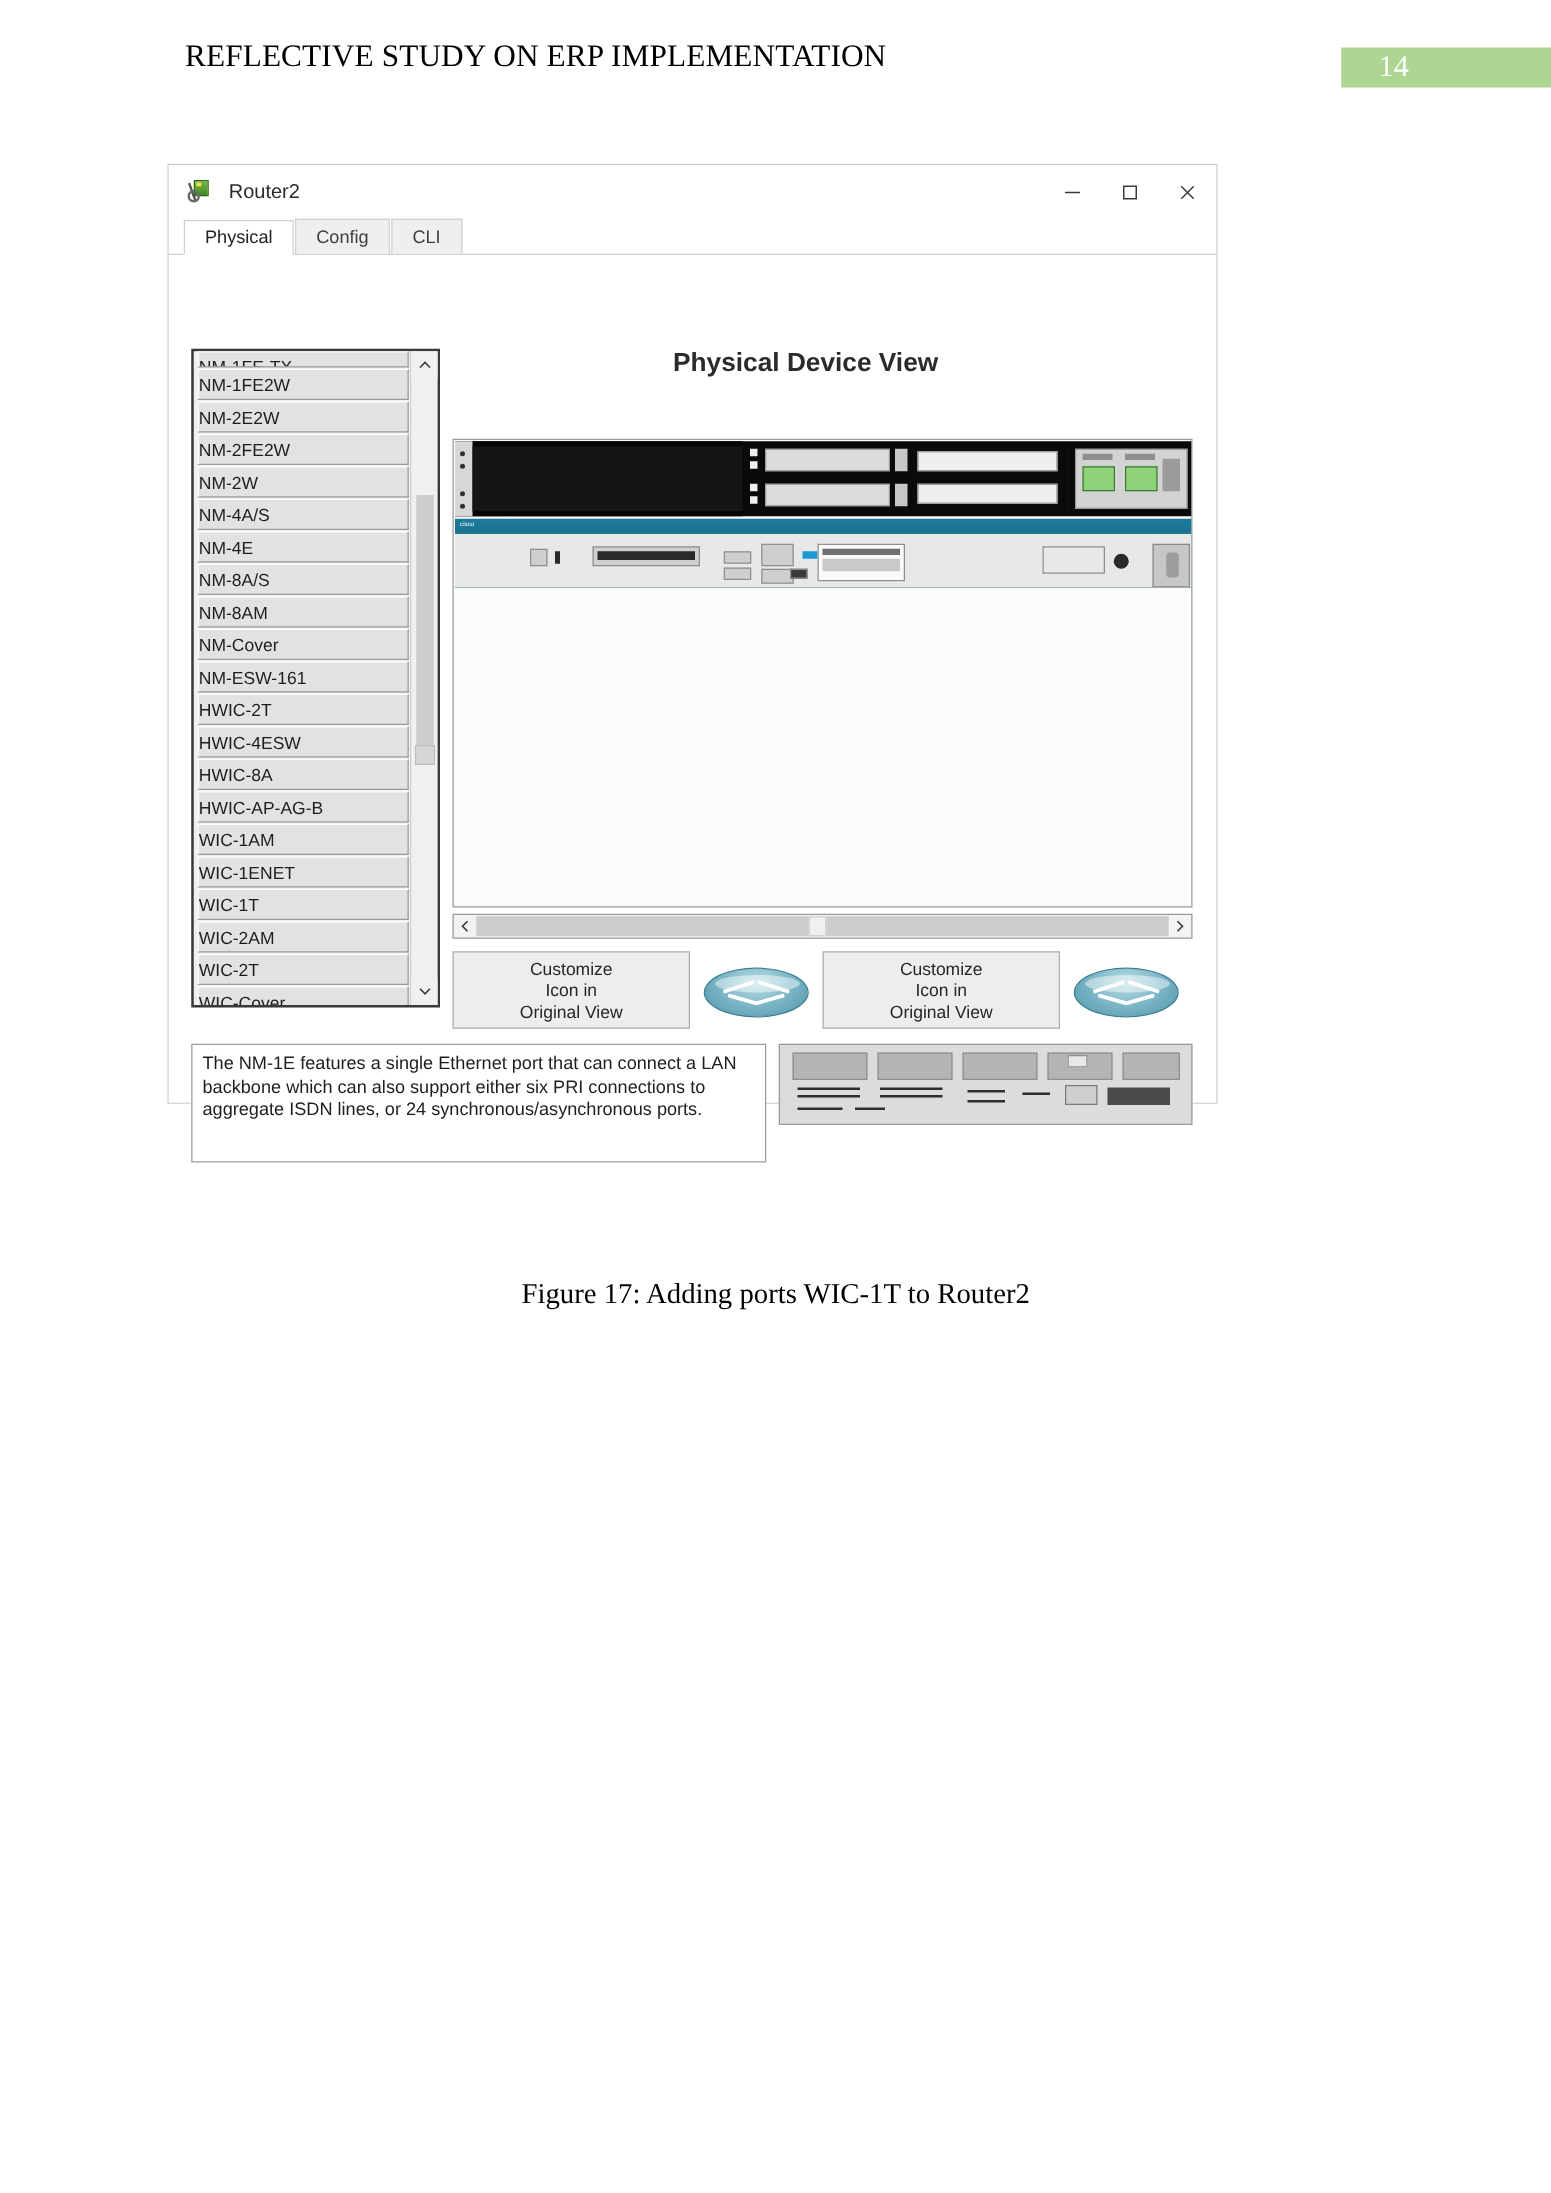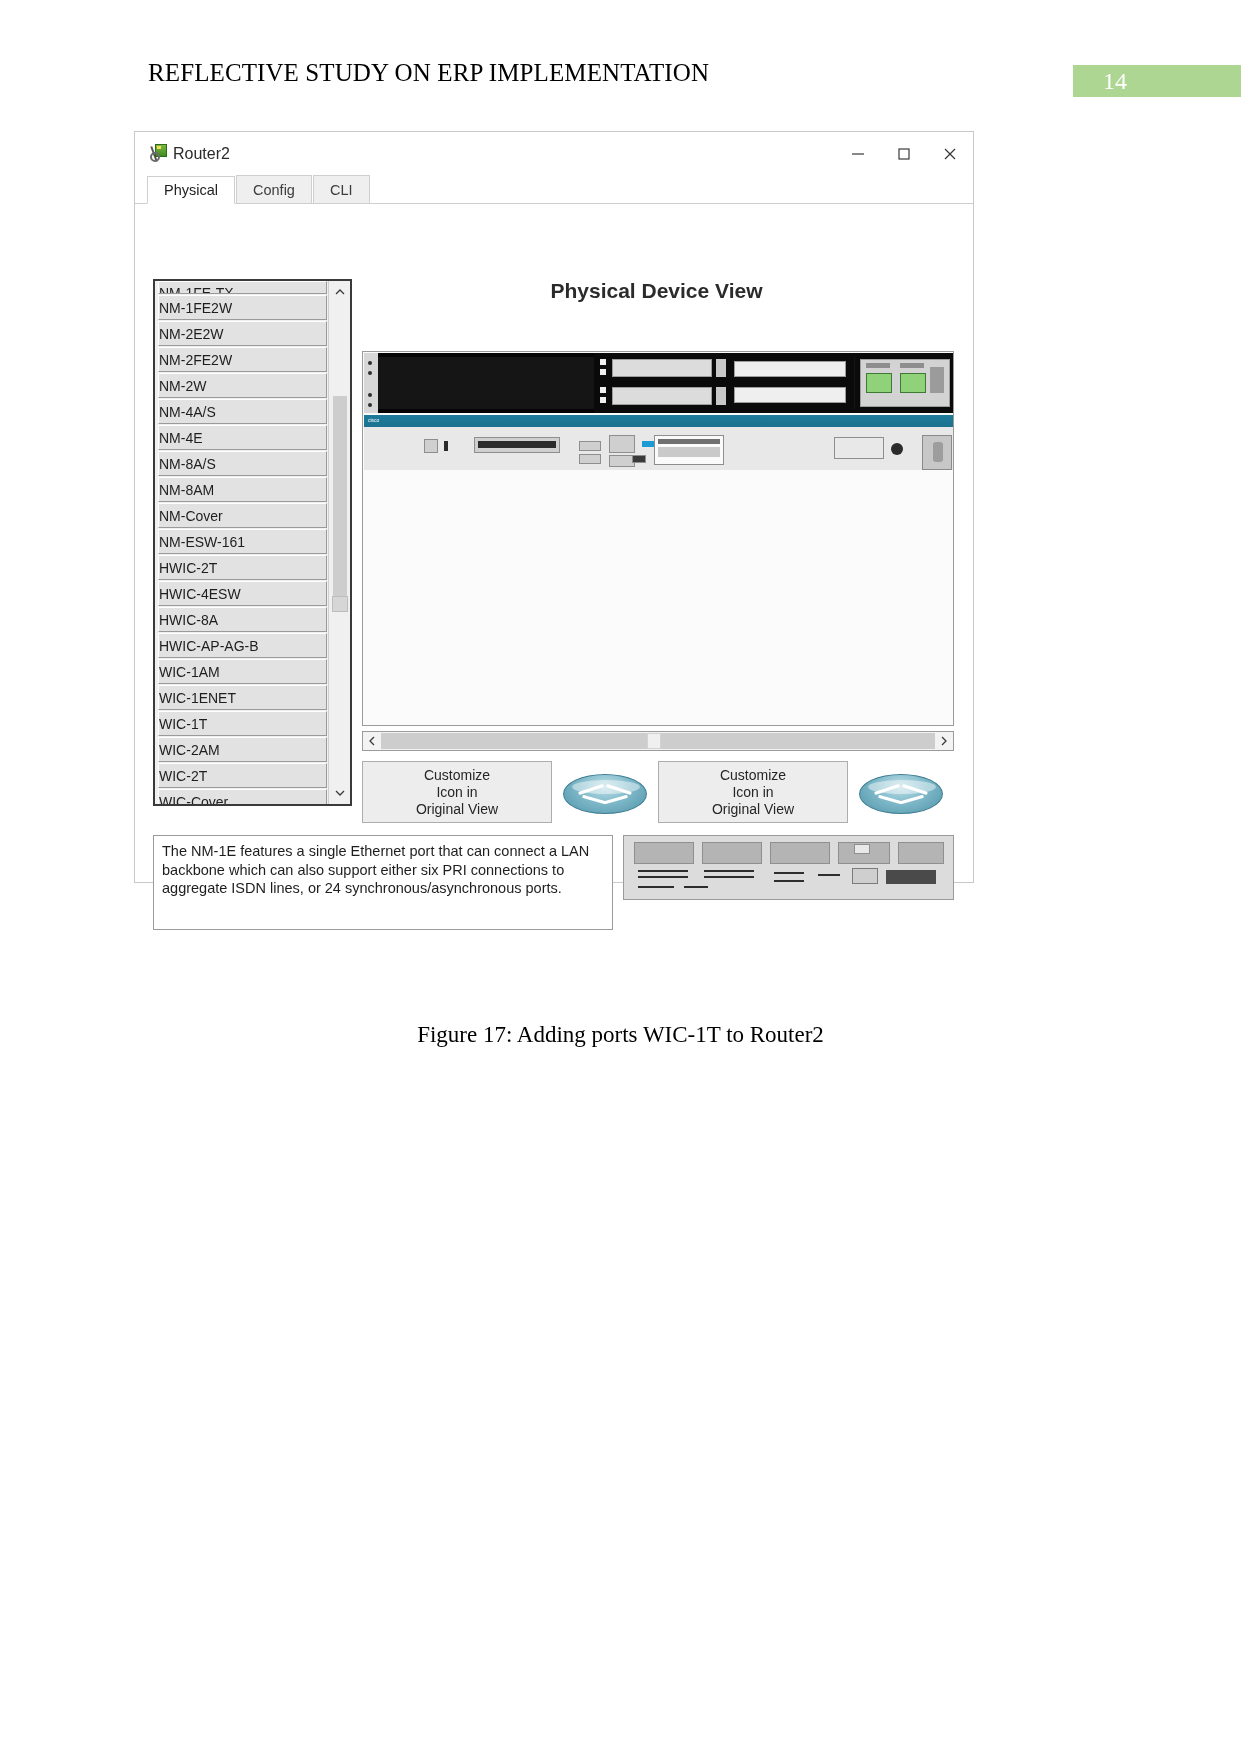--- a/index.html
+++ b/index.html
@@ -7,21 +7,21 @@
   body {
     width:1241px; height:1754px;
     background:#ffffff;
     font-family:"Liberation Serif", serif;
     position:relative;
     overflow:hidden;
   }
 
   
   .doc-header {
-    position:absolute; left:0; top:59px; width:1241px; height:46px;
+    position:absolute; left:0; top:32px; width:1241px; height:46px;
   }
   .doc-title {
     position:absolute; left:148px; top:0px;
     font-family:"Liberation Serif", serif;
     font-size:25px; color:#000; letter-spacing:.1px; white-space:nowrap;
   }
   .page-badge {
     position:absolute; right:0px; top:6px;
     width:168px; height:32px;
     background:#add693;
@@ -60,21 +60,21 @@
   }
   .win-icon .pole {
     position:absolute; left:4px; top:4px; width:2px; height:16px;
     background:#555; transform:rotate(-20deg);
   }
   .win-icon .lens {
     position:absolute; left:1px; top:10px; width:10px; height:10px;
     border:2px solid #6b6b6b; border-radius:50%;
   }
   .win-title-text {
-    font-size:16px; color:#2b2b2b;
+    margin-left:10px; font-size:16px; color:#2b2b2b;
     font-family:"Liberation Sans", sans-serif;
   }
   .win-controls {
     margin-left:auto; display:flex; height:44px;
   }
   .win-ctl {
     width:46px; height:44px; display:flex; align-items:center; justify-content:center;
     color:#3a3a3a;
   }
   .win-ctl svg { display:block; }
@@ -149,21 +149,21 @@
     position:absolute; left:4px; top:115px; width:14px; height:200px;
     background:#cdcdcd;
   }
   .vs-thumb2 {
     position:absolute; left:3px; top:315px; width:16px; height:16px;
     background:#d6d6d6; border:1px solid #bdbdbd;
   }
 
   
   .dev-title {
-    position:absolute; left:224px; top:74px; width:595px;
+    position:absolute; left:212px; top:74px; width:595px;
     text-align:center;
     font-size:21px; color:#2b2b2b; font-weight:bold;
     font-family:"Liberation Sans", sans-serif;
   }
   .zoom-row {
     position:absolute; left:227px; top:111px; width:592px; height:26px;
     display:flex; gap:6px;
   }
   .btn {
     flex:1;

